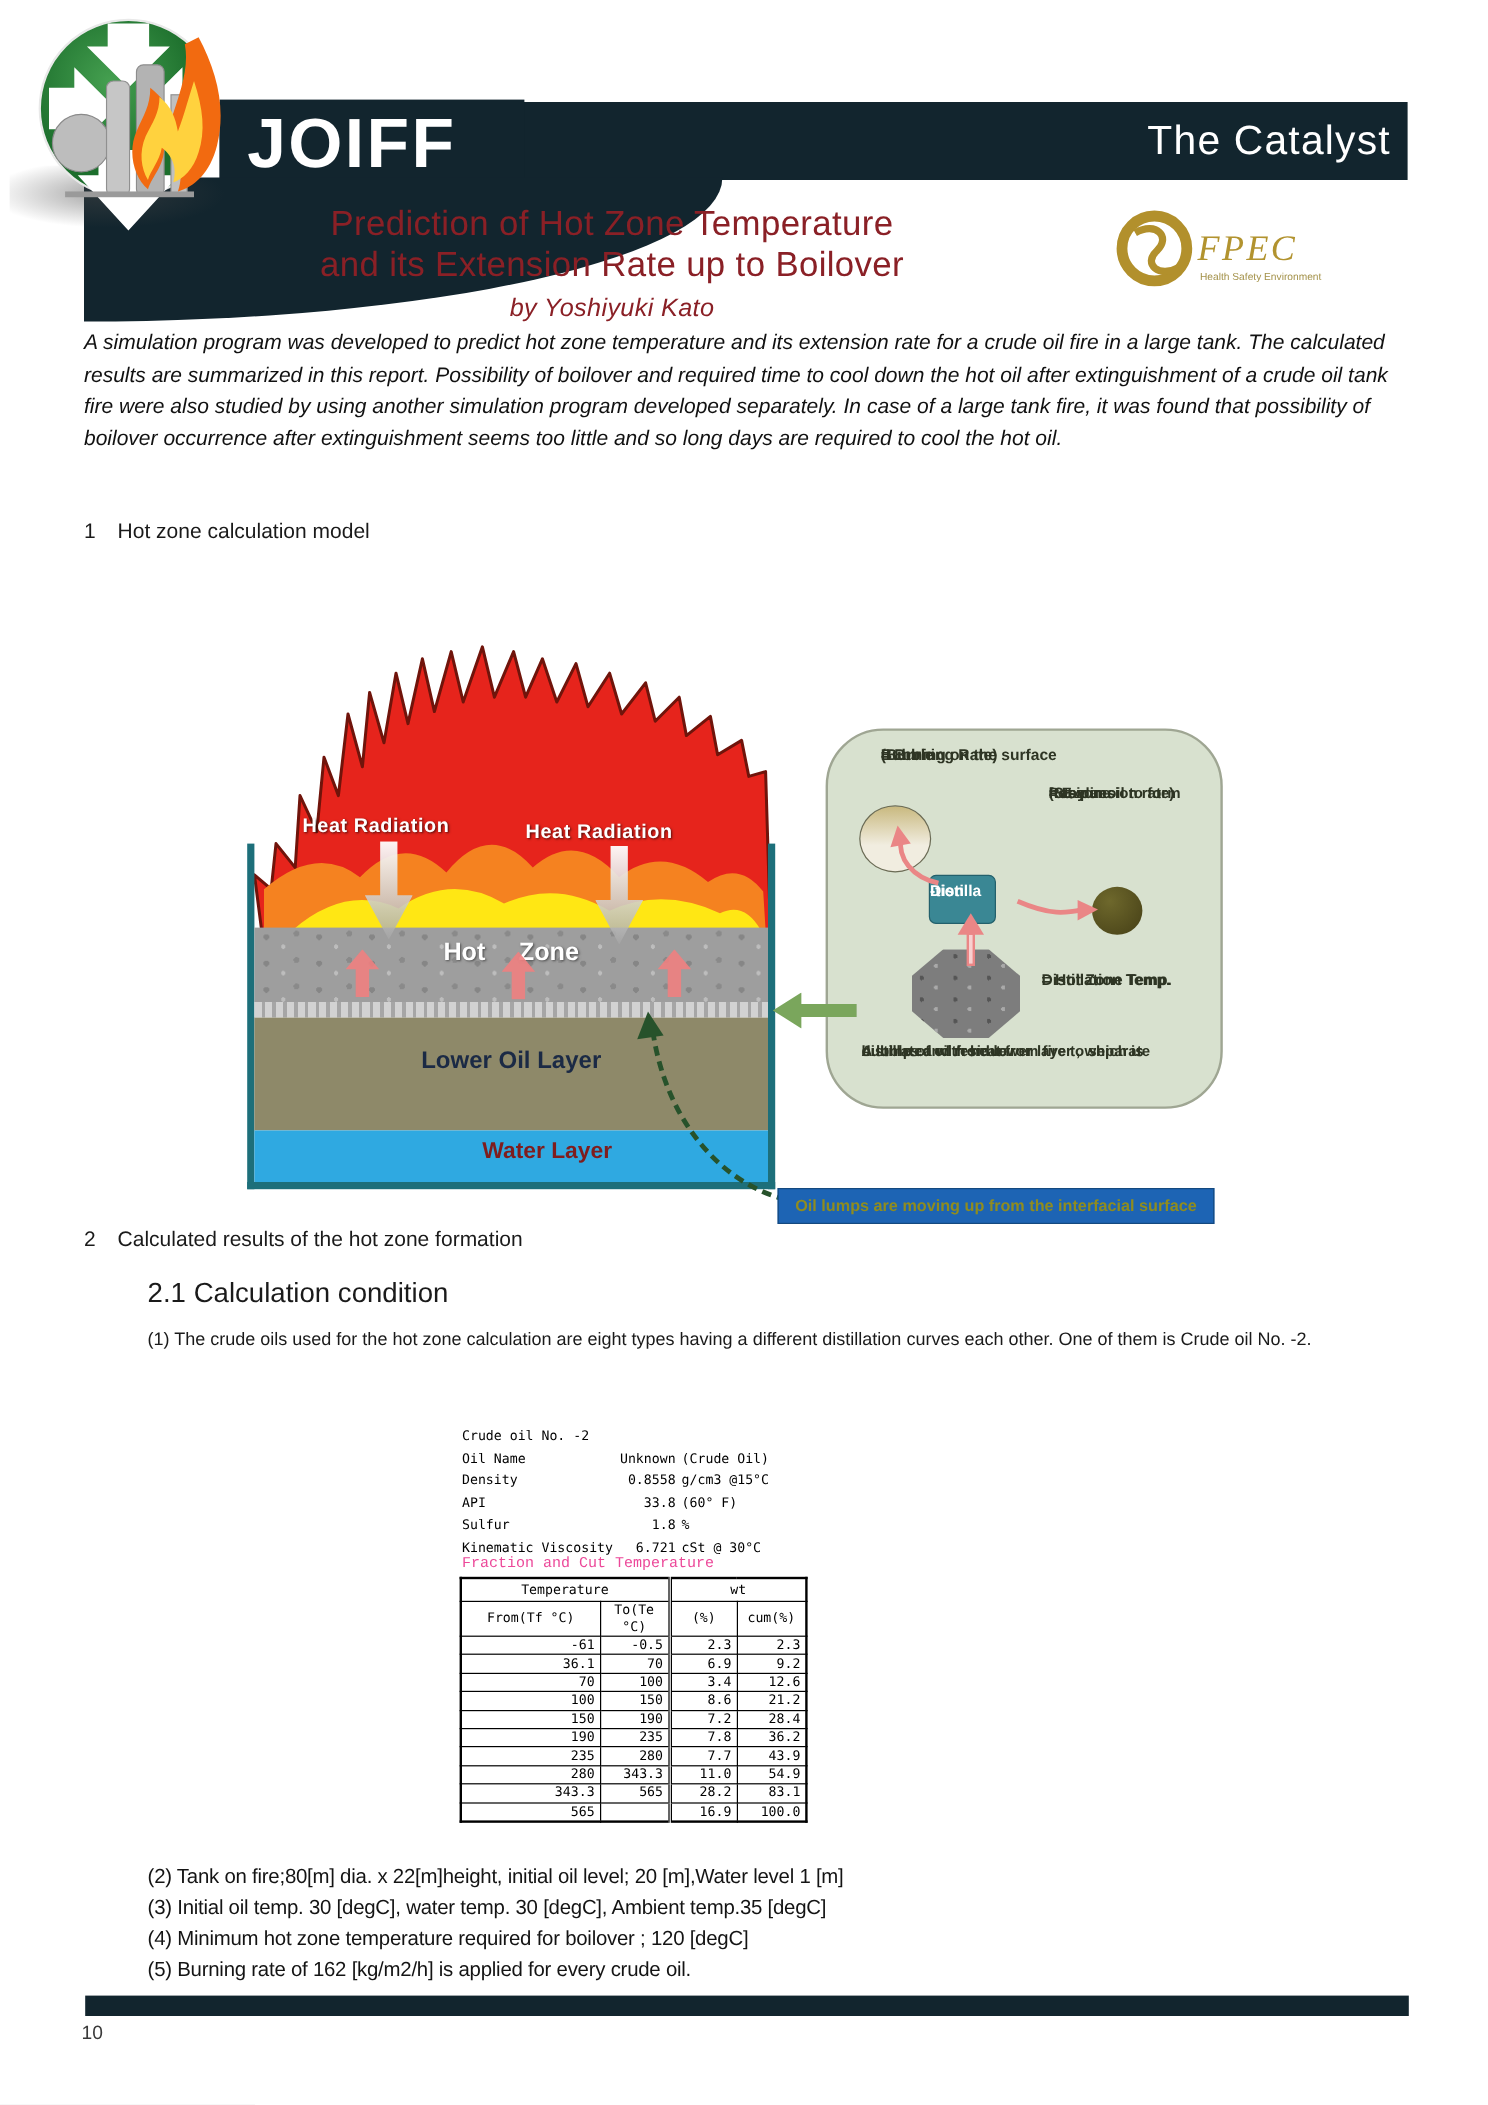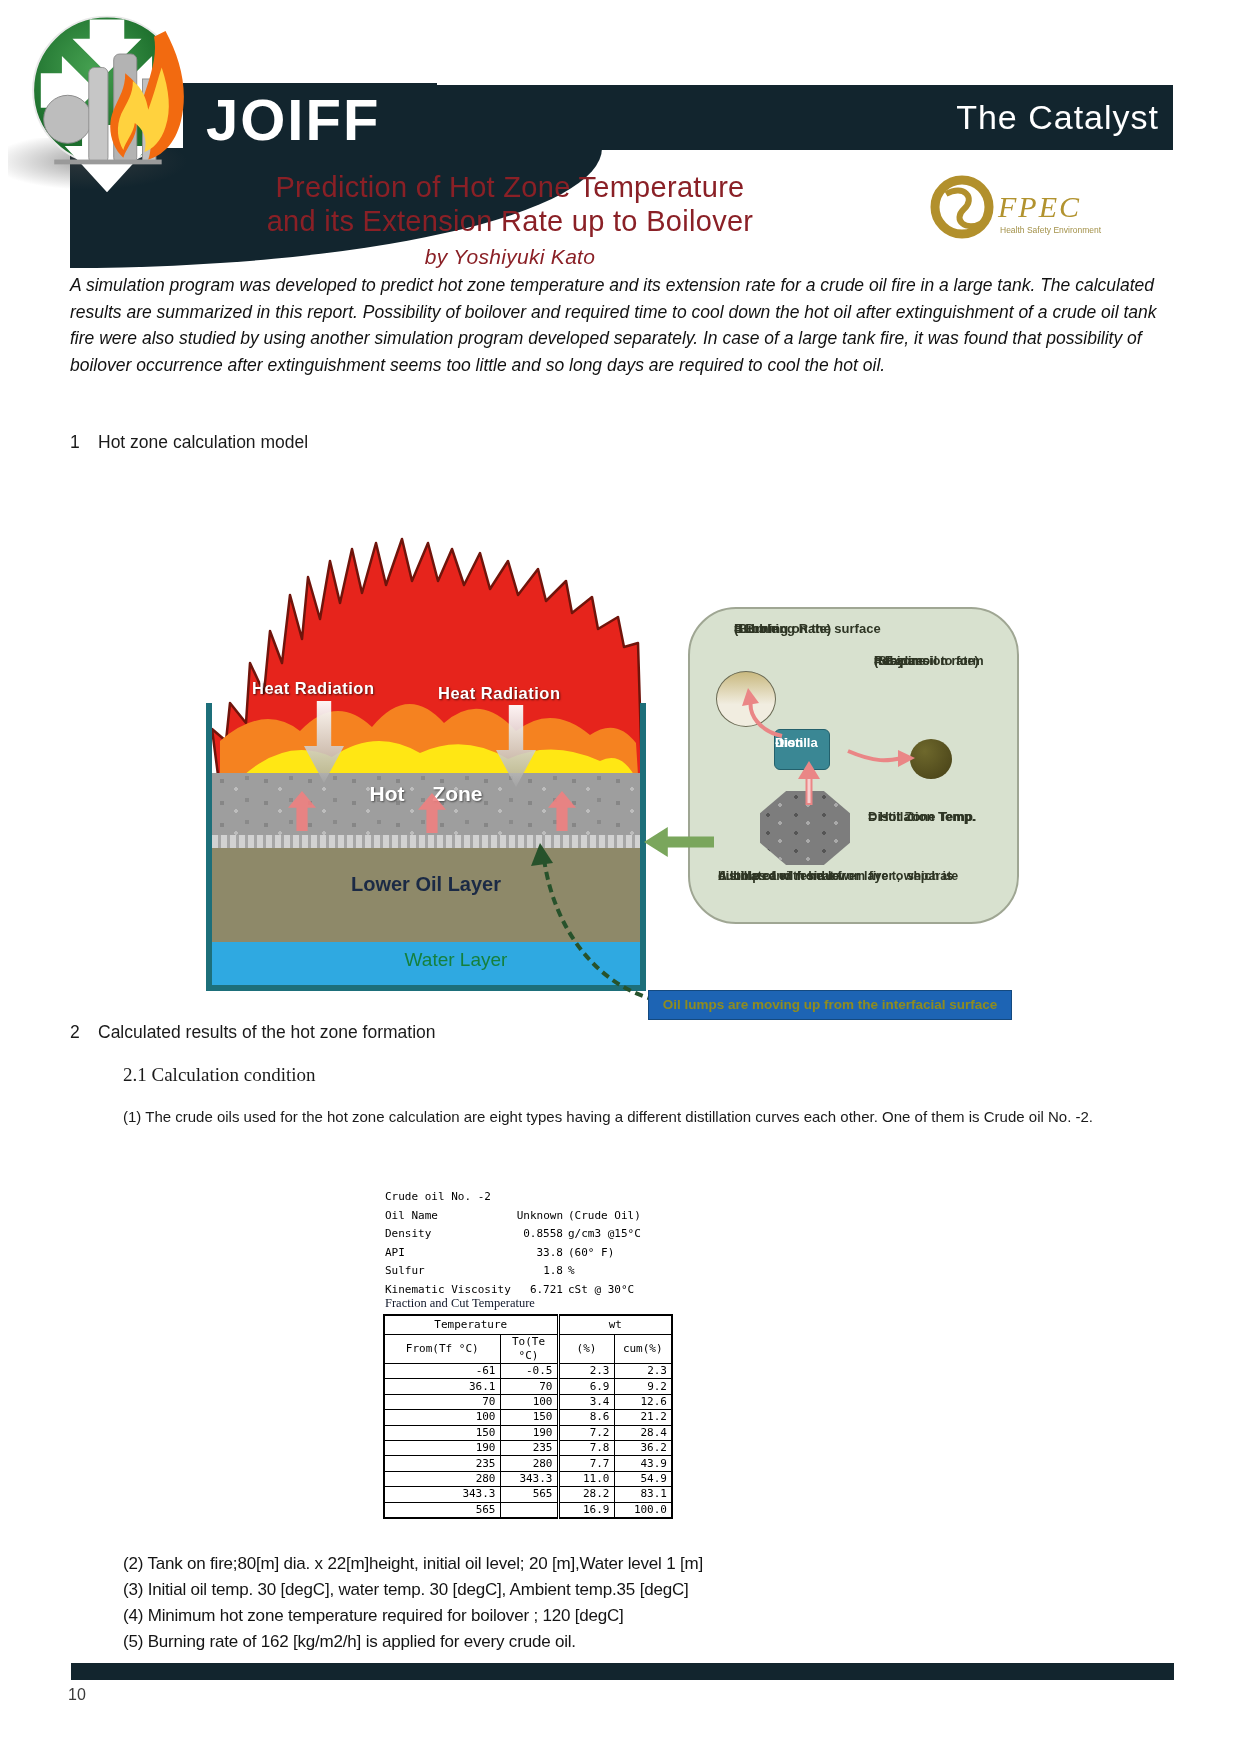--- a/index.html
+++ b/index.html
@@ -23,21 +23,21 @@
   .byline{font-size:21px;font-style:italic;margin-top:2px;}
   .fpec{position:absolute;left:928px;top:168px;width:190px;height:80px;}
 
   
   .abstract{position:absolute;left:70px;top:272px;width:1090px;font-style:italic;
             font-size:17.5px;line-height:26.5px;color:#111;}
   .h-num{display:inline-block;width:28px;}
   .h1a{position:absolute;left:70px;top:432px;font-size:17.5px;}
   .p1a{position:absolute;left:70px;top:476px;width:1095px;font-size:17.5px;line-height:26px;}
   .h2a{position:absolute;left:70px;top:1022px;font-size:17.5px;}
-  .h2b{position:absolute;left:123px;top:1064px;font-size:19px;font-family:Liberation Serif, serif;}
+  .h2b{position:absolute;left:123px;top:1064px;font-size:23px;}
   .p2a{position:absolute;left:70px;top:1104px;width:1095px;font-size:15px;line-height:26px;
        text-indent:53px;}
 
   
   .fig{position:absolute;left:200px;top:535px;width:812px;height:492px;}
   .fig *{position:absolute;}
   .flames{left:0;top:0;width:450px;height:244px;}
   .wall{background:#1d6f7a;}
   .wall-l{left:6px;top:168px;width:6px;height:288px;}
   .wall-r{left:440px;top:168px;width:6px;height:288px;}
@@ -47,21 +47,21 @@
                      radial-gradient(circle 3px at 24px 16px,#bdbdbd 60%,transparent 61%),
                      radial-gradient(circle 4px at 35px 5px,#8a8a8a 60%,transparent 61%);
     background-size:44px 22px;}
   .interface{left:12px;top:300px;width:428px;height:13px;
     background:repeating-linear-gradient(90deg,#d2d2d2 0 6px,#a6a6a6 6px 9px);}
   .loweroil{left:12px;top:313px;width:428px;height:94px;background:#8e8969;}
   .water{left:12px;top:407px;width:428px;height:43px;background:#2fa9e1;}
   .lbl-hot{left:12px;top:247px;width:428px;text-align:center;color:#fff;font-weight:bold;
            font-size:21px;word-spacing:22px;text-shadow:1px 1px 2px #4d4d4d;}
   .lbl-oil{left:12px;top:338px;width:428px;text-align:center;color:#1b2a45;font-weight:bold;font-size:20px;}
-  .lbl-water{left:12px;top:414px;width:488px;text-align:center;color:#15803d;font-weight:normal;font-size:19px;}
+  .lbl-water{left:12px;top:414px;width:488px;text-align:center;color:#7f1d1d;font-weight:bold;font-size:19px;}
   .hr-lbl{color:#fff;font-weight:bold;font-size:16.5px;letter-spacing:.5px;
           text-shadow:1px 1px 2px rgba(0,0,0,.65);}
   .hr1{left:52px;top:144px;} .hr2{left:238px;top:149px;}
   .arr-d{width:40px;height:82px;background:linear-gradient(180deg,rgba(255,255,255,.95),rgba(165,165,165,.8));
          clip-path:polygon(32% 0,68% 0,68% 55%,100% 55%,50% 100%,0 55%,32% 55%);}
   .arr-d1{left:104px;top:166px;} .arr-d2{left:296px;top:170px;}
   .arr-u{width:28px;height:40px;background:rgba(238,128,128,.9);
          clip-path:polygon(50% 0,100% 42%,70% 42%,70% 100%,30% 100%,30% 42%,0 42%);}
   .arr-u1{left:88px;top:256px;} .arr-u2{left:218px;top:258px;} .arr-u3{left:348px;top:256px;}
 
@@ -94,22 +94,22 @@
   .blue-bar{left:448px;top:455px;width:364px;height:30px;background:#1d64b4;border:1px solid #14497f;
             box-sizing:border-box;color:#8f8c1f;font-weight:bold;font-size:13.5px;text-align:center;
             line-height:28px;white-space:nowrap;}
 
   
   .crude{position:absolute;left:385px;top:1188px;font-family:"DejaVu Sans Mono",monospace;
          font-size:11px;line-height:18.6px;color:#000;}
   .co-label{display:inline-block;width:126px;}
   .co-num{display:inline-block;min-width:52px;text-align:right;}
   .co-unit{margin-left:5px;margin-top:16px;}
-  .ftitle{position:absolute;left:385px;top:1296px;font-family:Liberation Serif, serif;
-          font-size:12.5px;color:#0f172a;}
+  .ftitle{position:absolute;left:385px;top:1296px;font-family:Liberation Mono, monospace;
+          font-size:12.5px;color:#ec4899;}
   .ftable{position:absolute;left:383px;top:1314px;border-collapse:collapse;
           font-family:"DejaVu Sans Mono",monospace;font-size:11px;color:#000;border:2px solid #000;}
   .ftable th,.ftable td{border:1px solid #000;padding:0 4px;height:14.4px;line-height:14px;}
   .ftable th{text-align:center;font-weight:normal;height:18px;}
   .ftable td{text-align:right;}
   .ftable .wt-start{border-left:3px double #000;}
 
   
   .conds{position:absolute;left:123px;top:1551px;font-size:17px;line-height:26px;
          letter-spacing:-0.2px;color:#141414;}

